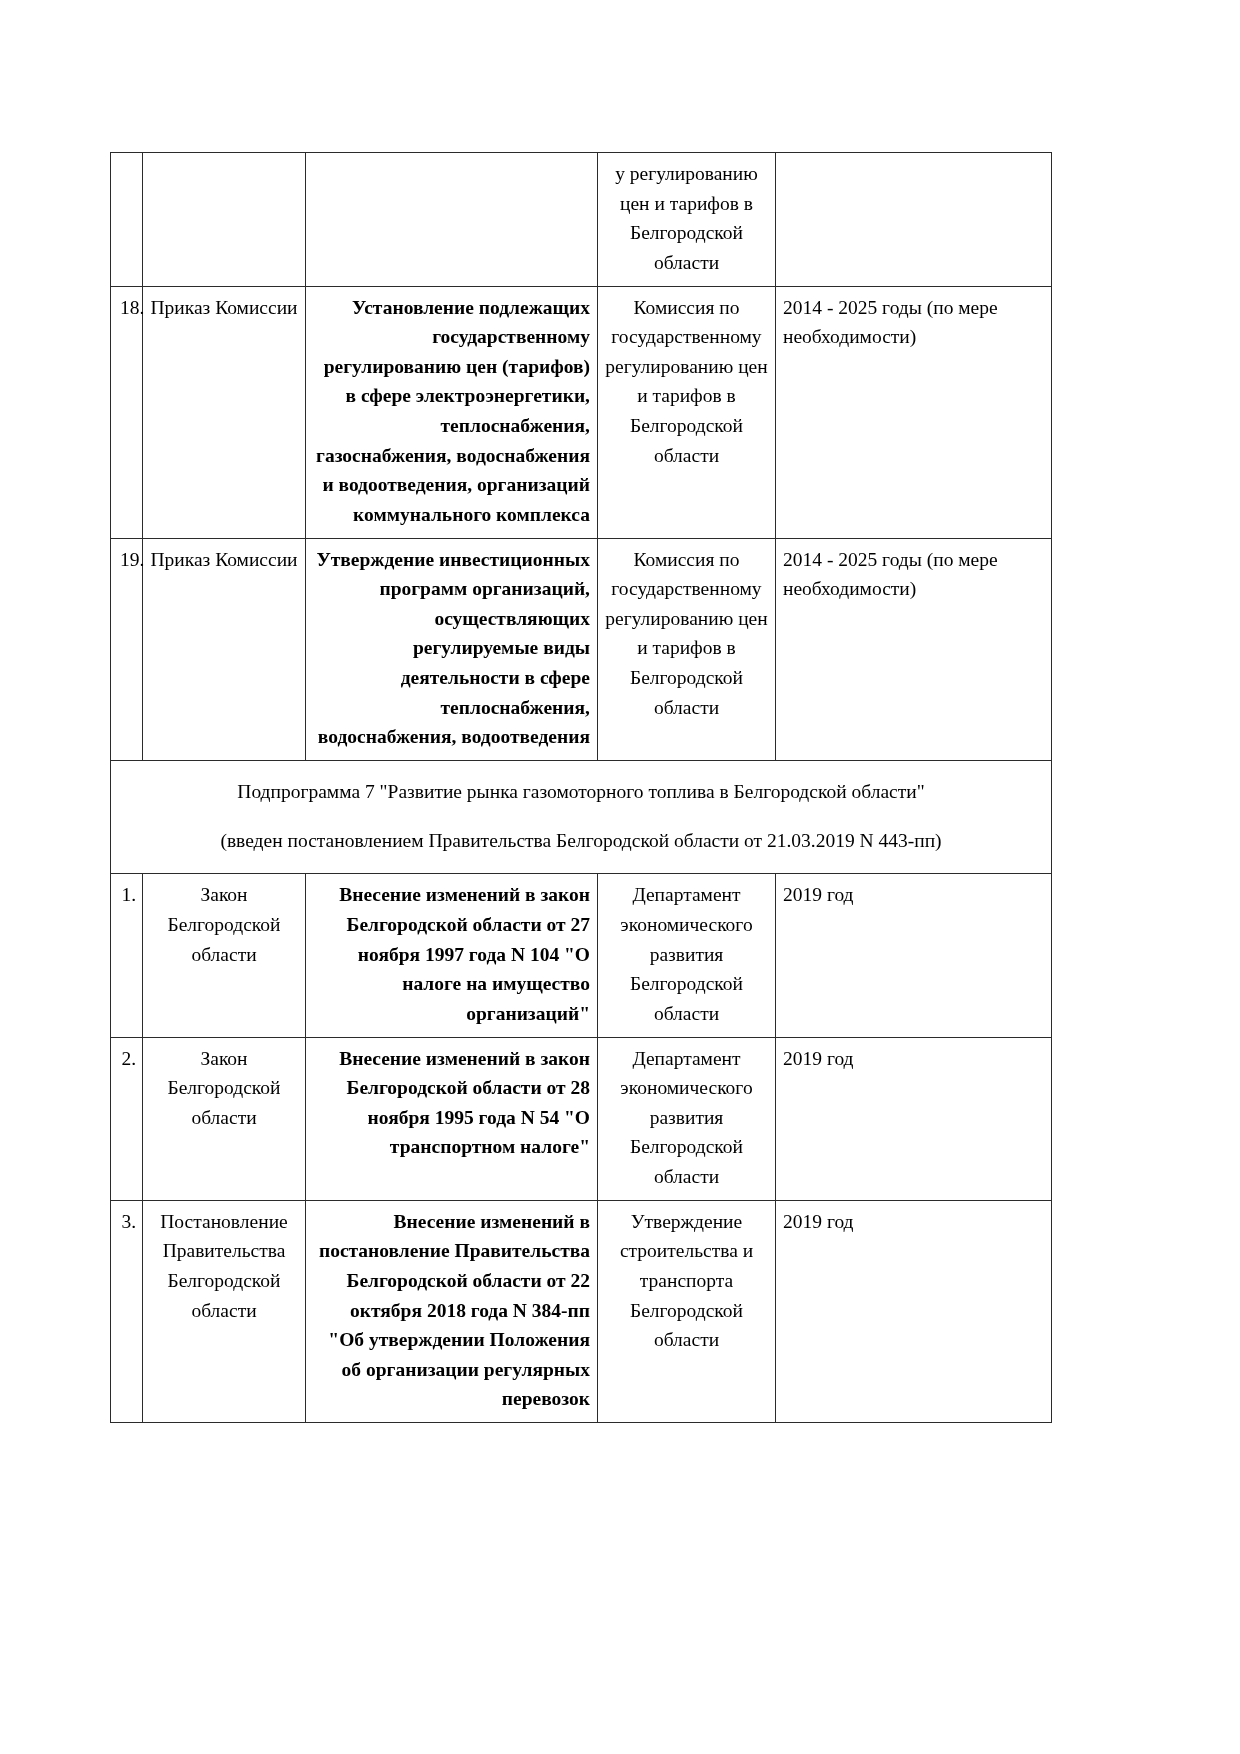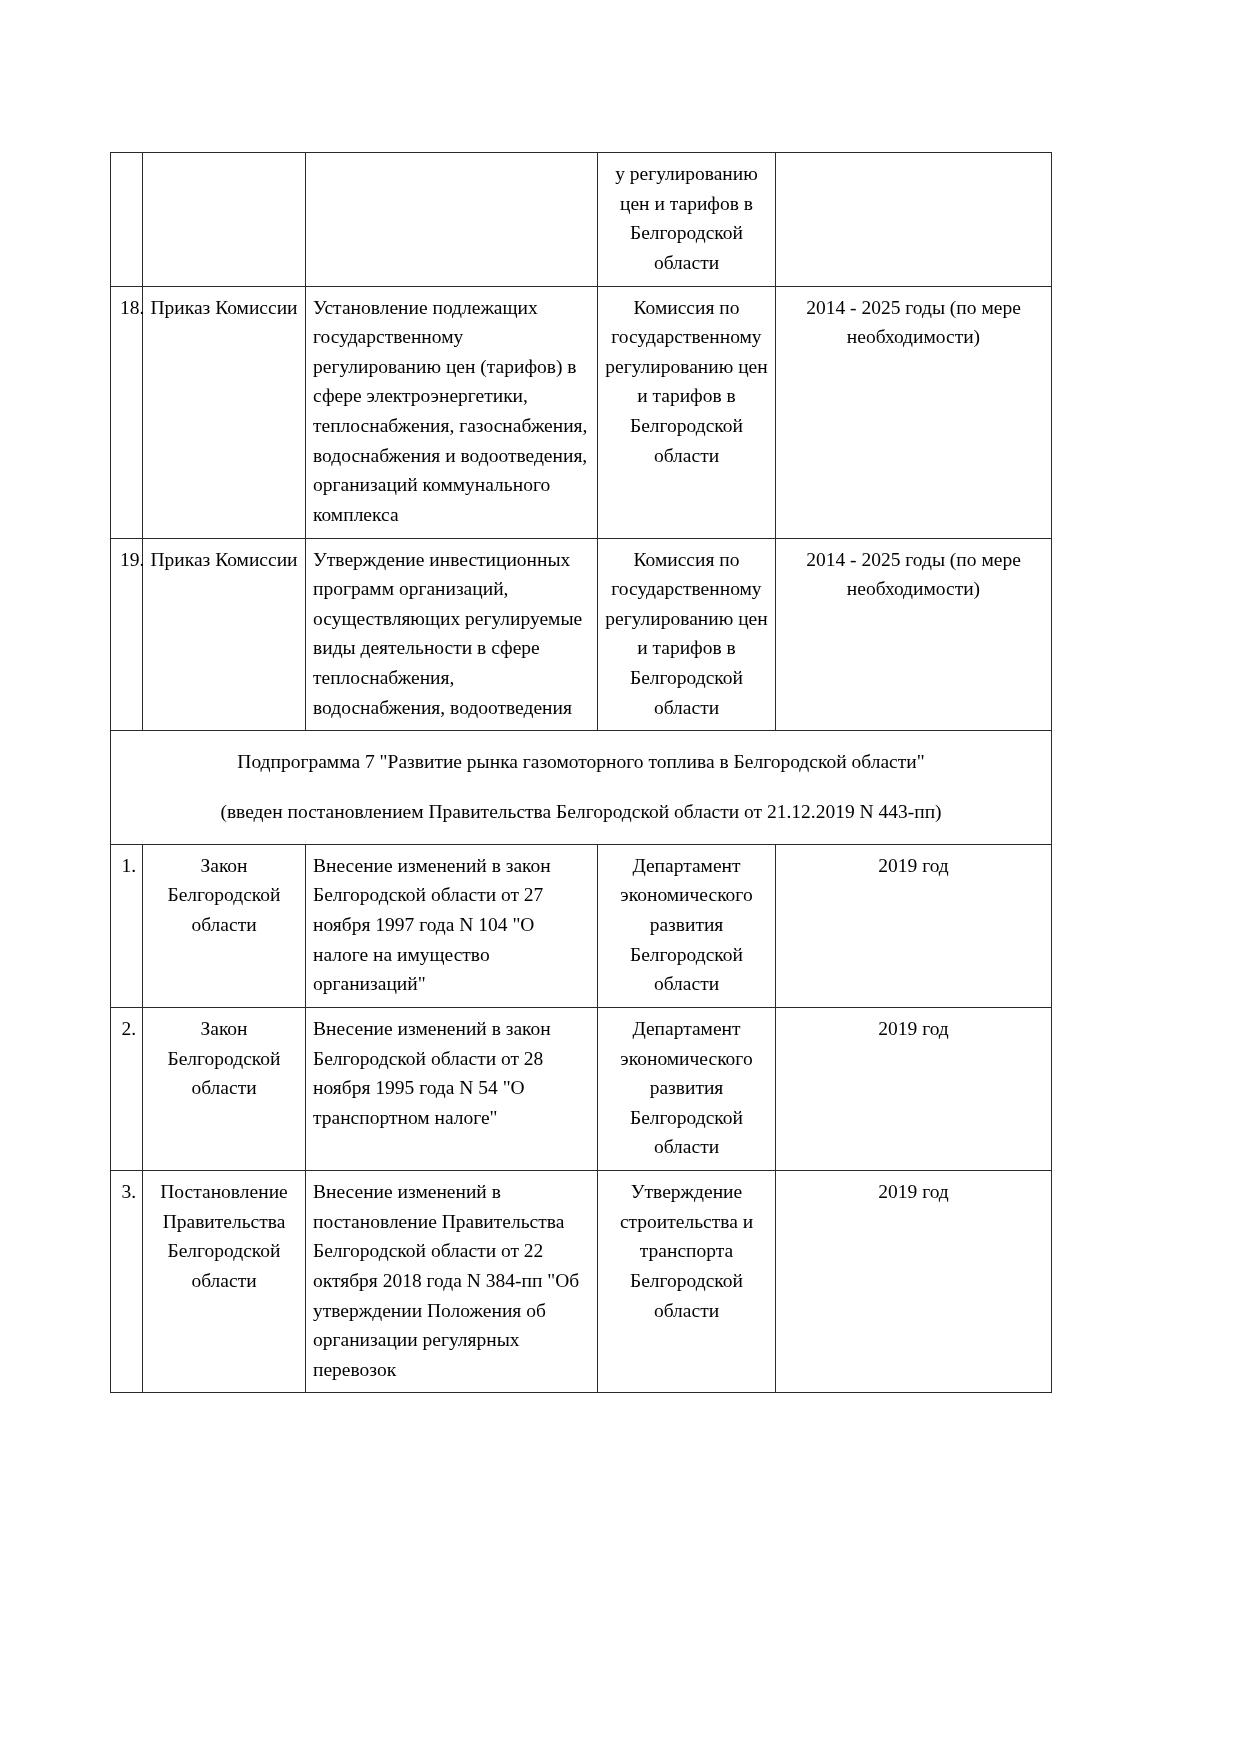--- a/index.html
+++ b/index.html
@@ -46,23 +46,23 @@
   col.c-exec  { width: 178px; }
   col.c-term  { width: 276px; }
 
   td.num {
     text-align: right;
     padding-right: 6px;
     padding-left: 9px;
     white-space: nowrap;
   }
   td.type  { text-align: center; }
-  td.desc  { text-align: left; }
+  td.desc  { text-align: right; font-weight: bold; }
   td.exec  { text-align: center; }
-  td.term  { text-align: center; }
+  td.term  { text-align: left; }
 
   
   tr.continuation td { height: 118px; }
 
   td.section-header {
     text-align: center;
     padding: 16px 30px 18px 30px;
     font-size: 19.5px;
     line-height: 1.5;
   }
@@ -104,21 +104,21 @@
         <td class="type">Приказ Комиссии</td>
         <td class="desc">Утверждение инвестиционных программ организаций, осуществляющих регулируемые виды деятельности в сфере теплоснабжения, водоснабжения, водоотведения</td>
         <td class="exec">Комиссия по государственному регулированию цен и тарифов в Белгородской области</td>
         <td class="term">2014 - 2025 годы (по мере необходимости)</td>
       </tr>
 
       <tr>
         <td class="section-header" colspan="5">
           <div>Подпрограмма 7 "Развитие рынка газомоторного топлива в Белгородской области"</div>
           <div class="line-gap"></div>
-          <div>(введен постановлением Правительства Белгородской области от 21.12.2019 N 443-пп)</div>
+          <div>(введен постановлением Правительства Белгородской области от 21.03.2019 N 443-пп)</div>
         </td>
       </tr>
 
       <tr>
         <td class="num">1.</td>
         <td class="type">Закон Белгородской области</td>
         <td class="desc">Внесение изменений в закон Белгородской области от 27 ноября 1997 года N 104 "О налоге на имущество организаций"</td>
         <td class="exec">Департамент экономического развития Белгородской области</td>
         <td class="term">2019 год</td>
       </tr>

